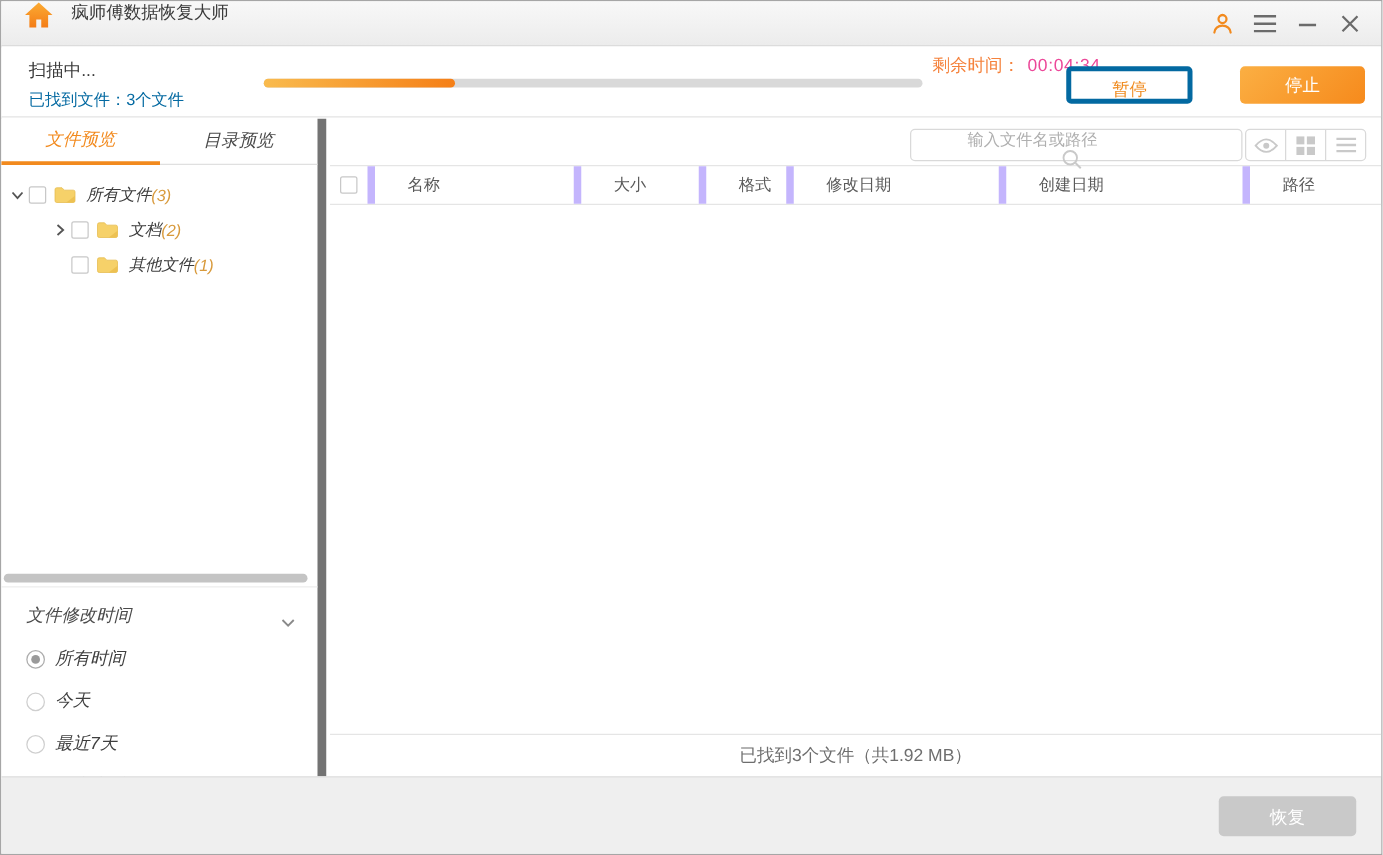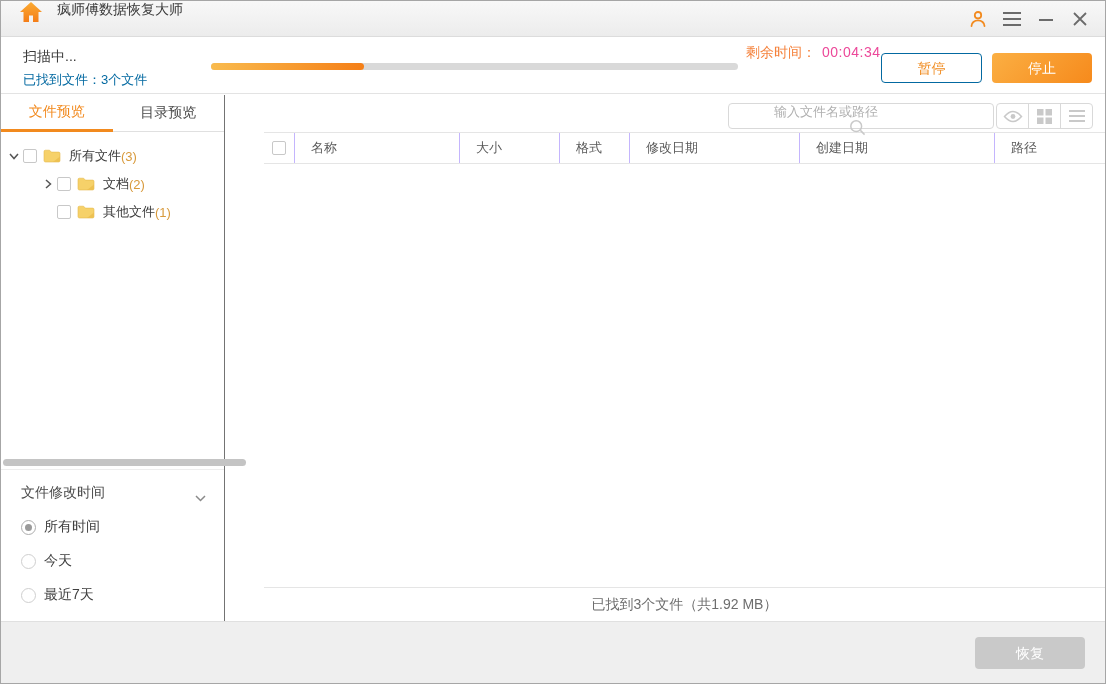--- a/index.html
+++ b/index.html
@@ -35,34 +35,34 @@
     background:#d9d9d9; border-radius:4px;
   }
   .progress-fill{
     height:7px; border-radius:4px; width:29%;
     background:linear-gradient(90deg,#f9bb4e,#f57f17);
   }
   .remaining{ position:absolute; left:745px; top:6px; font-size:14px; display:flex; }
   .remaining .lbl{ color:#f5823c; }
   .remaining .time{ color:#ec4899; margin-left:6px; letter-spacing:0.5px; }
   .btn-pause{
-    position:absolute; left:880px; top:15px; width:101px; height:30px;
-    background:#fff; border:1px solid #0369a1; border-radius:4px;
+    position:absolute; left:852px; top:15px; width:101px; height:30px;
+    background:#fff; border:4px solid #0369a1; border-radius:4px;
     color:#f08c21; font-size:14px; text-align:center; line-height:28px; cursor:pointer;
   }
   .btn-stop{
     position:absolute; left:991px; top:15px; width:100px; height:30px;
     background:linear-gradient(135deg,#fbaf43,#f68a1c); border:none; border-radius:4px;
     color:#fff; font-size:14px; text-align:center; line-height:30px; cursor:pointer;
   }
 
   
   .sidebar{
-    position:absolute; left:0; top:94px; width:224px; height:528px;
-    background:#fff; border-right:1px solid #737373;
+    position:absolute; left:0; top:94px; width:260px; height:528px;
+    background:#fff; border-right:7px solid #737373;font-style:italic;
   }
   .tabs{ display:flex; height:37px; }
   .tab{ flex:1; text-align:center; font-size:14px; line-height:34px; color:#4a4a4a;
         border-bottom:1px solid #e0e0e0; cursor:pointer; }
   .tab.active{ color:#f28a1e; border-bottom:3px solid #f28a1e; line-height:32px; }
   .tree{ padding-top:10px; }
   .tree-row{ height:28px; display:flex; align-items:center; cursor:pointer; }
   .tree-row.lvl0{ padding-left:6px; }
   .tree-row.lvl1{ padding-left:40px; }
   .tree-row.lvl1.noexp{ padding-left:40px; }
@@ -104,22 +104,22 @@
     position:absolute; left:732px; top:8px; width:97px; height:26px;
     border:1px solid #d9d9d9; border-radius:4px; display:flex;
   }
   .view-btn{ flex:1; display:flex; align-items:center; justify-content:center; cursor:pointer; }
   .view-btn + .view-btn{ border-left:1px solid #d9d9d9; }
 
   .thead{
     display:flex; height:32px; border-top:1px solid #e5e5e5; border-bottom:1px solid #e5e5e5;
     align-items:center;
   }
-  .th{ font-size:13px; color:#5a5a5a; padding-left:16px; height:100%; display:flex; align-items:center;
-       border-left:1px solid #c4b5fd; }
+  .th{ font-size:13px; color:#5a5a5a; padding-left:26px; height:100%; display:flex; align-items:center;
+       border-left:6px solid #c4b5fd; }
   .th-check{ width:30px; border-left:none; display:flex; align-items:center; justify-content:center; padding-left:0; }
   .th-name{ width:165px; }
   .th-size{ width:100px; }
   .th-format{ width:70px; }
   .th-created{ width:195px; }
   .th-modified{ width:170px; }
   .th-path{ flex:1; }
   .tbody{ position:absolute; left:0; right:0; top:70px; bottom:34px; background:#fff; }
   .main-status{
     position:absolute; left:0; right:0; bottom:0; height:34px;

